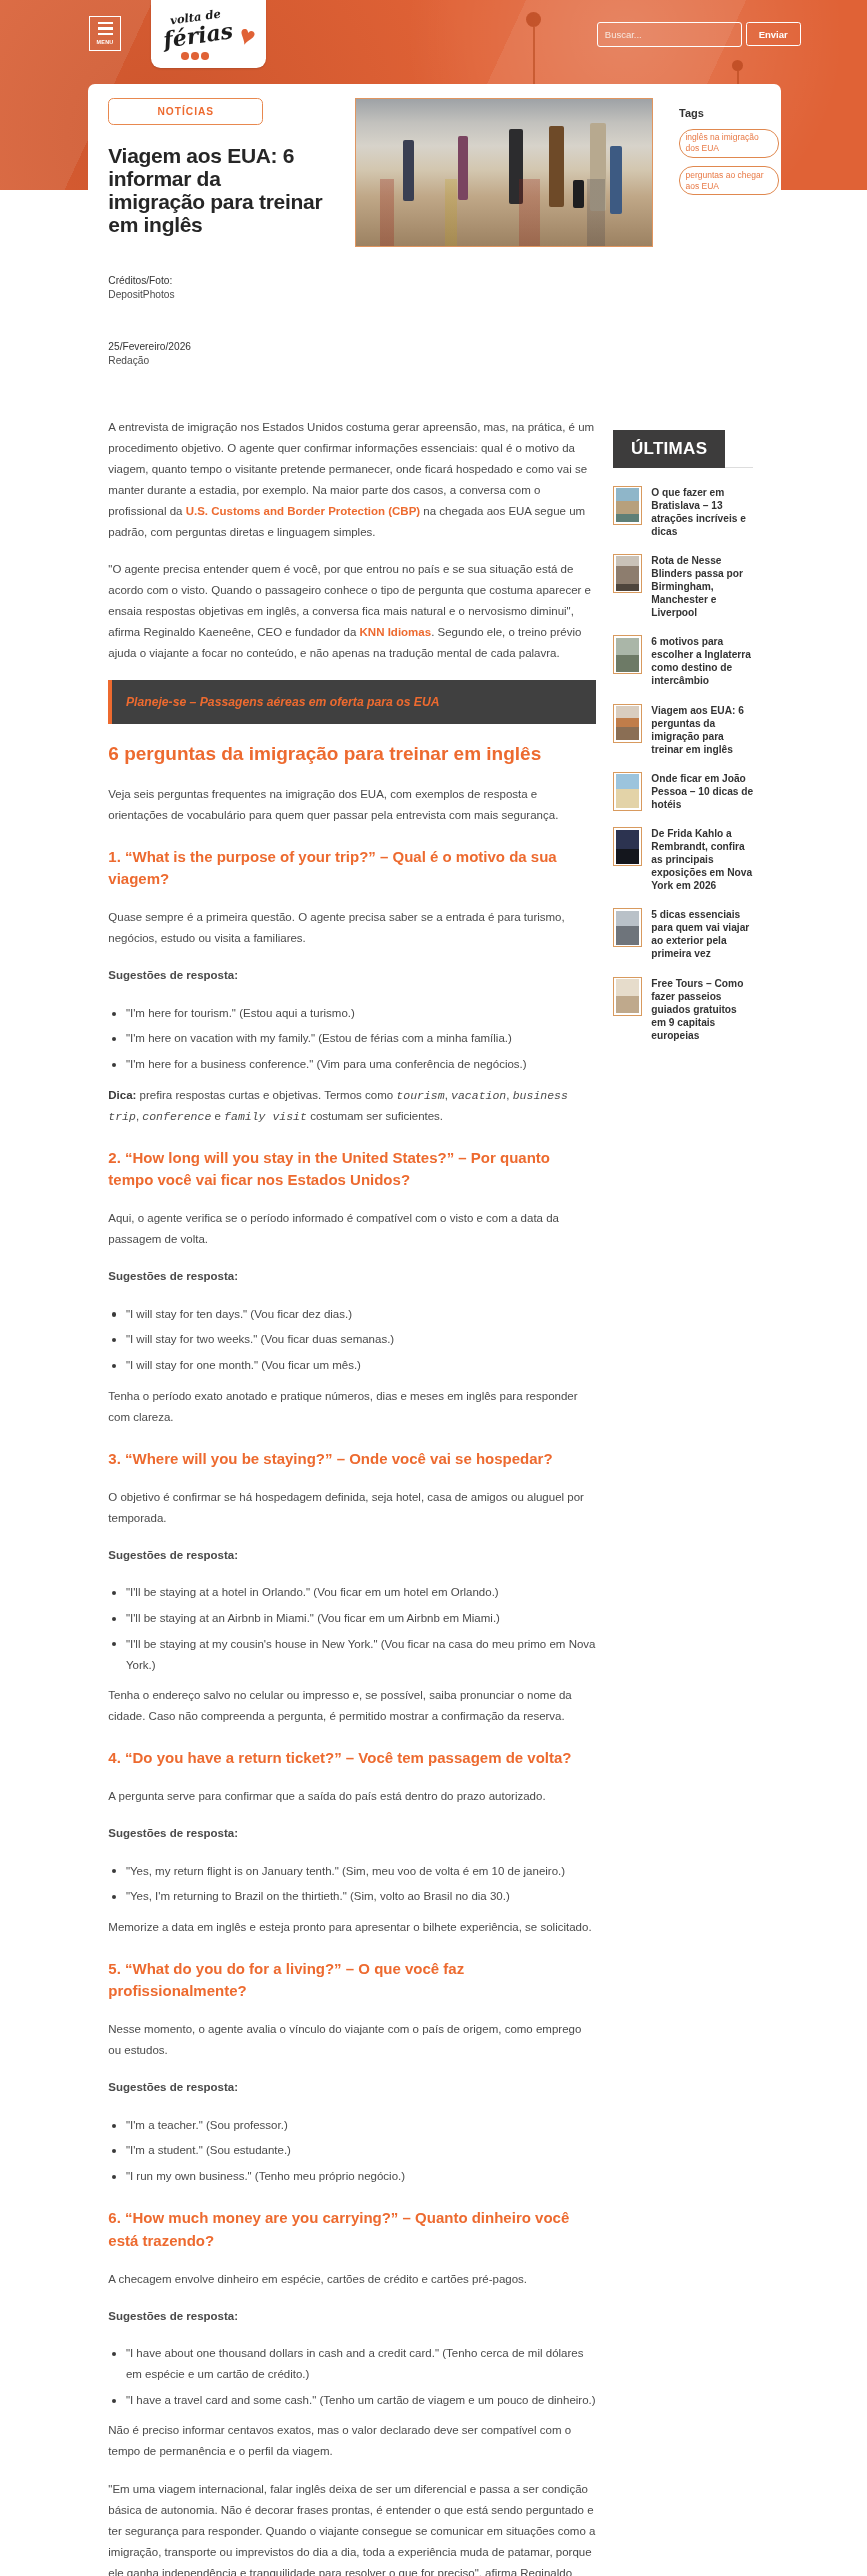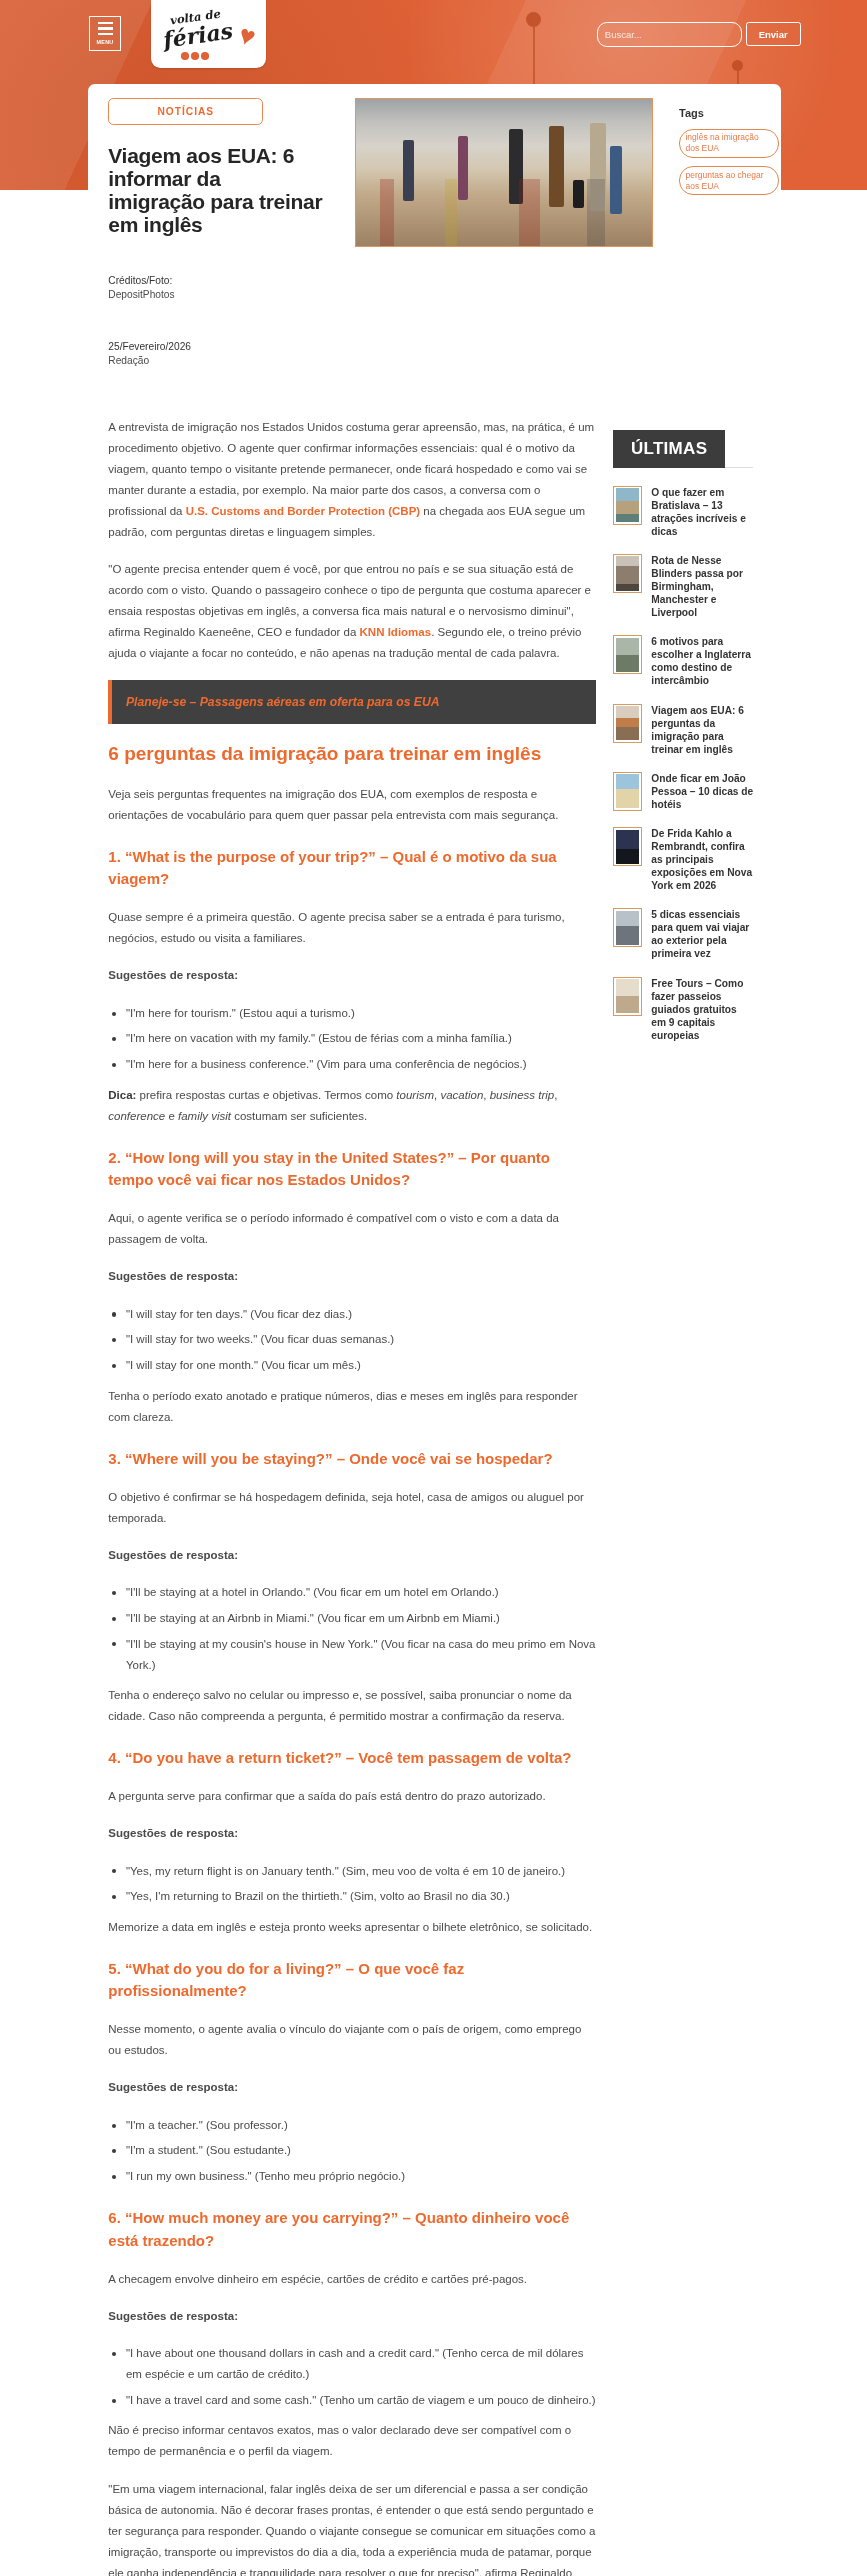--- a/index.html
+++ b/index.html
@@ -16,21 +16,21 @@
   .menu-btn{position:absolute;left:89px;top:15.6px;width:32px;height:35px;background:transparent;border:1.4px solid #ffffff;display:flex;flex-direction:column;align-items:center;justify-content:center;gap:1.4px;cursor:pointer;padding:0;}
   .menu-btn .bar{width:15px;height:2.7px;background:#ffffff;margin:0.7px 0;}
   .menu-btn .mlabel{color:#ffffff;font-size:5.4px;font-weight:bold;letter-spacing:0.3px;margin-top:2px;}
   .logo{position:absolute;left:151px;top:0;width:115px;height:68px;background:#ffffff;border-radius:0 0 9.5px 9.5px;display:block;text-decoration:none;box-shadow:0 0.7px 2px rgba(0,0,0,.15);}
   .logo-l1{position:absolute;left:19px;top:9.5px;font-family:"DejaVu Serif",serif;font-style:italic;font-weight:bold;font-size:11.5px;color:#1d1d1d;transform:rotate(-8deg);}
   .logo-l2{position:absolute;left:12.2px;top:22px;font-family:"DejaVu Serif",serif;font-style:italic;font-weight:bold;font-size:22px;color:#1d1d1d;transform:rotate(-8deg);}
   .logo-heart{position:absolute;right:11px;top:23px;font-size:27px;color:#e06236;transform:rotate(18deg);line-height:1;}
   .logo-dots{position:absolute;left:30px;bottom:8.1px;display:flex;gap:2.7px;}
   .logo-dots i{width:7.5px;height:7.5px;border-radius:50%;background:#e06236;display:block;}
   .search-wrap{position:absolute;left:597px;top:22px;display:flex;gap:4.1px;}
-  .search-input{width:129px;height:23px;background:rgba(255,255,255,.05);border:0.7px solid #ffffff;border-radius:10px;color:#ffffff;font-size:9.5px;padding:0 6.8px;font-family:"Liberation Sans",sans-serif;}
+  .search-input{width:129px;height:23px;background:rgba(255,255,255,.05);border:0.7px solid #ffffff;border-radius:3px;color:#ffffff;font-size:9.5px;padding:0 6.8px;font-family:"Liberation Sans",sans-serif;}
   .search-input::placeholder{color:#f7e8df;}
   .search-btn{height:24.4px;padding:0 12px;background:transparent;border:0.7px solid #ffffff;border-radius:2.7px;color:#ffffff;font-size:9.5px;font-weight:bold;cursor:pointer;font-family:"Liberation Sans",sans-serif;}
   
   .card{position:relative;width:693px;margin:-106px 0 0 88px;background:#ffffff;border-radius:6.8px 6.8px 0 0;padding:13.6px 0 20.3px 20.3px;box-sizing:border-box;}
   
   .hero{display:flex;height:319px;gap:9px;}
   .hero-left{width:231px;flex:0 0 231px;}
   .badge{display:flex;align-items:center;justify-content:center;width:155px;height:27px;border:1.4px solid #e8884f;border-radius:5.4px;color:#ed6a2f;font-size:10.2px;font-weight:bold;letter-spacing:1px;box-sizing:border-box;cursor:pointer;}
   h1{margin:19px 0 0 0;font-size:21px;line-height:23px;color:#262626;font-weight:bold;letter-spacing:-0.3px;}
   .credits{margin-top:16.3px;font-size:10.2px;color:#4a4a4a;line-height:14.2px;}
@@ -43,21 +43,21 @@
       linear-gradient(90deg, transparent 0 8%, rgba(150,35,25,.30) 8% 13%, transparent 13% 30%, rgba(190,160,30,.25) 30% 34%, transparent 34% 55%, rgba(150,35,25,.28) 55% 62%, transparent 62% 78%, rgba(60,60,70,.25) 78% 84%, transparent 84%);}
   .hero-photo .person{position:absolute;border-radius:2px;}
   .hero-tags{margin-left:17px;width:100px;}
   .tags-h{font-size:11px;font-weight:bold;color:#333333;margin:9.5px 0 9.5px 0;}
   .tag{border:0.7px solid #e0884f;border-radius:14px;color:#e87945;font-size:8.5px;line-height:11px;padding:2.7px 5.4px;margin-bottom:8.1px;cursor:pointer;}
   
   .main{display:flex;margin-top:0;}
   .article{width:505px;flex:0 0 505px;padding-right:17px;box-sizing:border-box;}
   .article p{font-size:11.5px;line-height:21px;color:#4a4a4a;margin:0 0 16.3px 0;}
   .seg-b{font-weight:bold;color:#3a3a3a;}
-  .seg-i{font-style:italic;}
+  .seg-i{font-style:italic;font-family:Liberation Mono, monospace;}
   .seg-link{color:#ed6a2f;font-weight:bold;cursor:pointer;}
   .callout{background:#404040;border-left:4.7px solid #ed6a2f;padding:15px 13.6px;margin:2.7px 0 17.6px 0;}
   .callout span{color:#ed6a2f;font-size:12.2px;font-weight:bold;font-style:italic;}
   h2{color:#ed6a2f;font-size:19px;line-height:23px;font-weight:bold;margin:0 0 19px 0;}
   h3{color:#ed6a2f;font-size:15px;line-height:22.4px;font-weight:bold;margin:20.3px 0 16.3px 0;}
   .sug{font-weight:bold;color:#3a3a3a;}
   ul.blist{list-style:none;margin:0 0 9.5px 0;padding:0;}
   ul.blist li{position:relative;font-size:11.5px;line-height:21px;color:#4a4a4a;padding-left:17.6px;margin-bottom:4.7px;}
   ul.blist li::before{content:"";position:absolute;left:4.1px;top:8.8px;width:4.1px;height:4.1px;border-radius:50%;background:#3a3a3a;}
   
@@ -217,21 +217,21 @@
 
   <section>
     <h3>4. “Do you have a return ticket?” – Você tem passagem de volta?</h3>
     <p class="s-intro">A pergunta serve para confirmar que a saída do país está dentro do prazo autorizado.</p>
     <p class="sug">Sugestões de resposta:</p>
     <ul class="blist">
   <li>"Yes, my return flight is on January tenth." (Sim, meu voo de volta é em 10 de janeiro.)</li>
 
   <li>"Yes, I'm returning to Brazil on the thirtieth." (Sim, volto ao Brasil no dia 30.)</li>
 </ul>
-    <p class="s-note"><span>Memorize a data em inglês e esteja pronto weeks apresentar o bilhete eletrônico, se solicitado.</span></p>
+    <p class="s-note"><span>Memorize a data em inglês e esteja pronto para apresentar o bilhete experiência, se solicitado.</span></p>
   </section>
 
   <section>
     <h3>5. “What do you do for a living?” – O que você faz profissionalmente?</h3>
     <p class="s-intro">Nesse momento, o agente avalia o vínculo do viajante com o país de origem, como emprego ou estudos.</p>
     <p class="sug">Sugestões de resposta:</p>
     <ul class="blist">
   <li>"I'm a teacher." (Sou professor.)</li>
 
   <li>"I'm a student." (Sou estudante.)</li>

